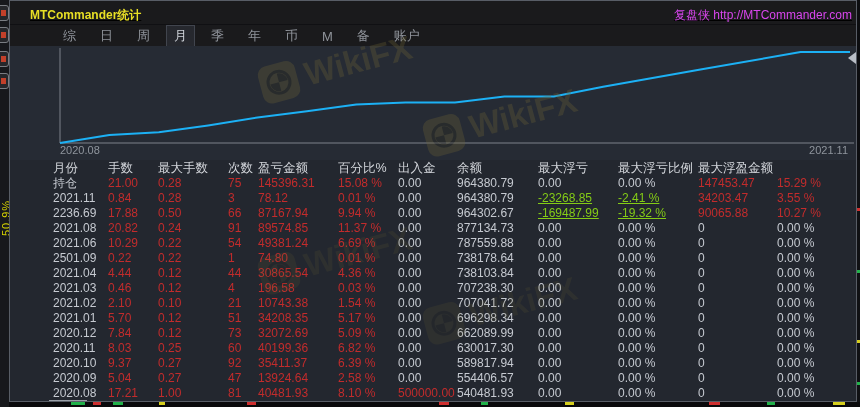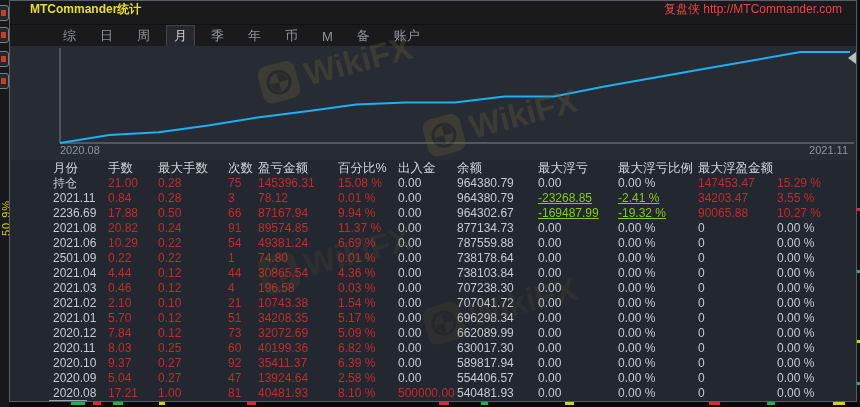--- a/index.html
+++ b/index.html
@@ -13,24 +13,24 @@
   .vtext{position:absolute;left:-15px;top:212px;width:42px;text-align:center;transform:rotate(-90deg);
          color:#d8d400;font-size:11px;letter-spacing:1px;}
   .bottom-strip{position:absolute;left:9px;right:0;top:402px;height:5px;background:#0a0a0c;z-index:1;}
   .bottom-strip i,.right-strip i{position:absolute;display:block;height:3px;}
   .right-strip{position:absolute;right:0;top:160px;width:3px;height:242px;background:#101114;z-index:6;}
   .right-strip i{width:3px;}
 
   
   #win{position:absolute;left:9px;top:0;width:848px;height:402px;box-sizing:border-box;
        background:#23272f;border:1px solid #585d66;z-index:2;overflow:hidden;}
-  .titlebar{height:23px;background:#1a1a1c;display:flex;align-items:flex-start;justify-content:space-between;
-            padding:0 14px 0 20px;border-bottom:1px solid #101013;}
+  .titlebar{height:23px;background:#1a1a1c;display:flex;align-items:flex-end;justify-content:space-between;
+            padding:0 4px 0 20px;border-bottom:1px solid #101013;text-decoration:underline;}
   .title{color:#e8df25;font-weight:bold;font-size:12px;}
-  .brand{color:#ef4444;font-size:12px;margin-left:7px;}
+  .brand{color:#d946ef;font-size:12px;margin-left:7px;}
   .menubar{height:22px;background:#1a1a1c;display:flex;align-items:center;padding-left:46px;}
   .menu-item{color:#8f939a;font-size:13px;padding:1px 7px;margin-right:10px;cursor:default;white-space:nowrap;}
   .menu-item.active{background:#26282e;outline:1px solid #41454e;color:#cfd3d9;}
 
   
   .chart{position:absolute;left:0;top:45px;width:846px;height:114px;background:#262b34;}
   .chart svg{position:absolute;left:0;top:0;}
   .xlabel{position:absolute;top:98px;color:#8f959d;font-size:11px;}
   .xlabel.l{left:50px;} .xlabel.r{right:8px;}
   .collapse-arrow{position:absolute;right:0;top:6px;width:0;height:0;

